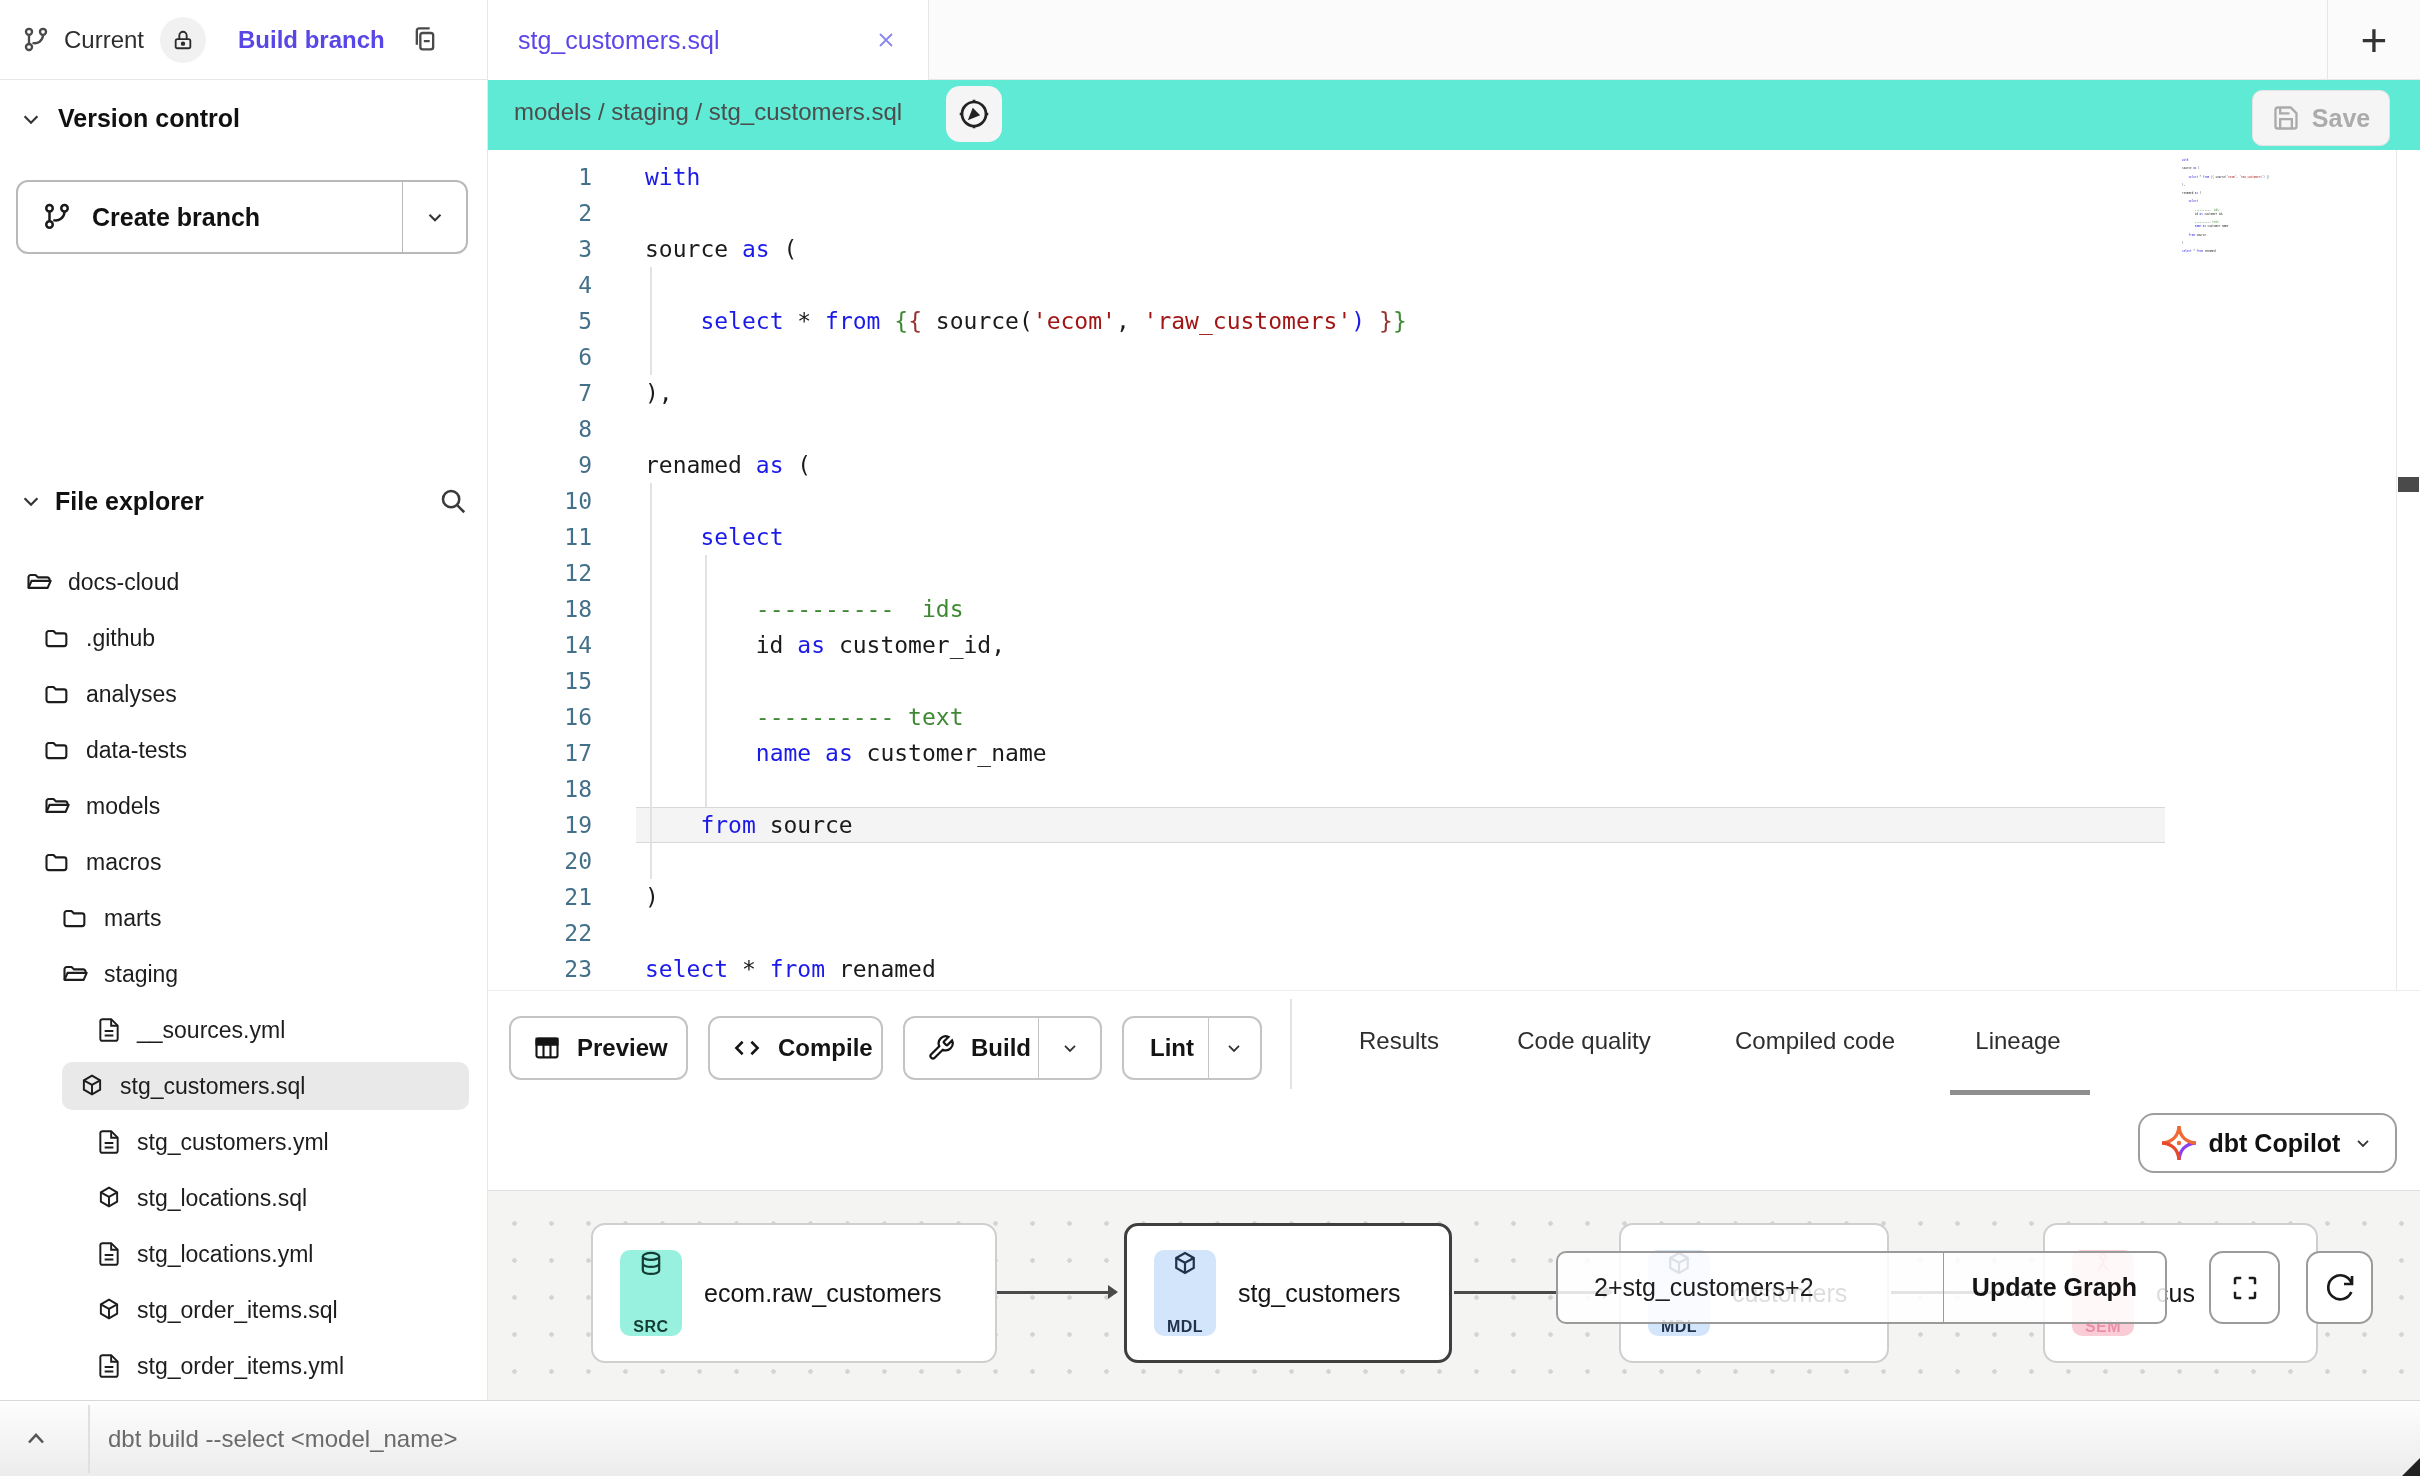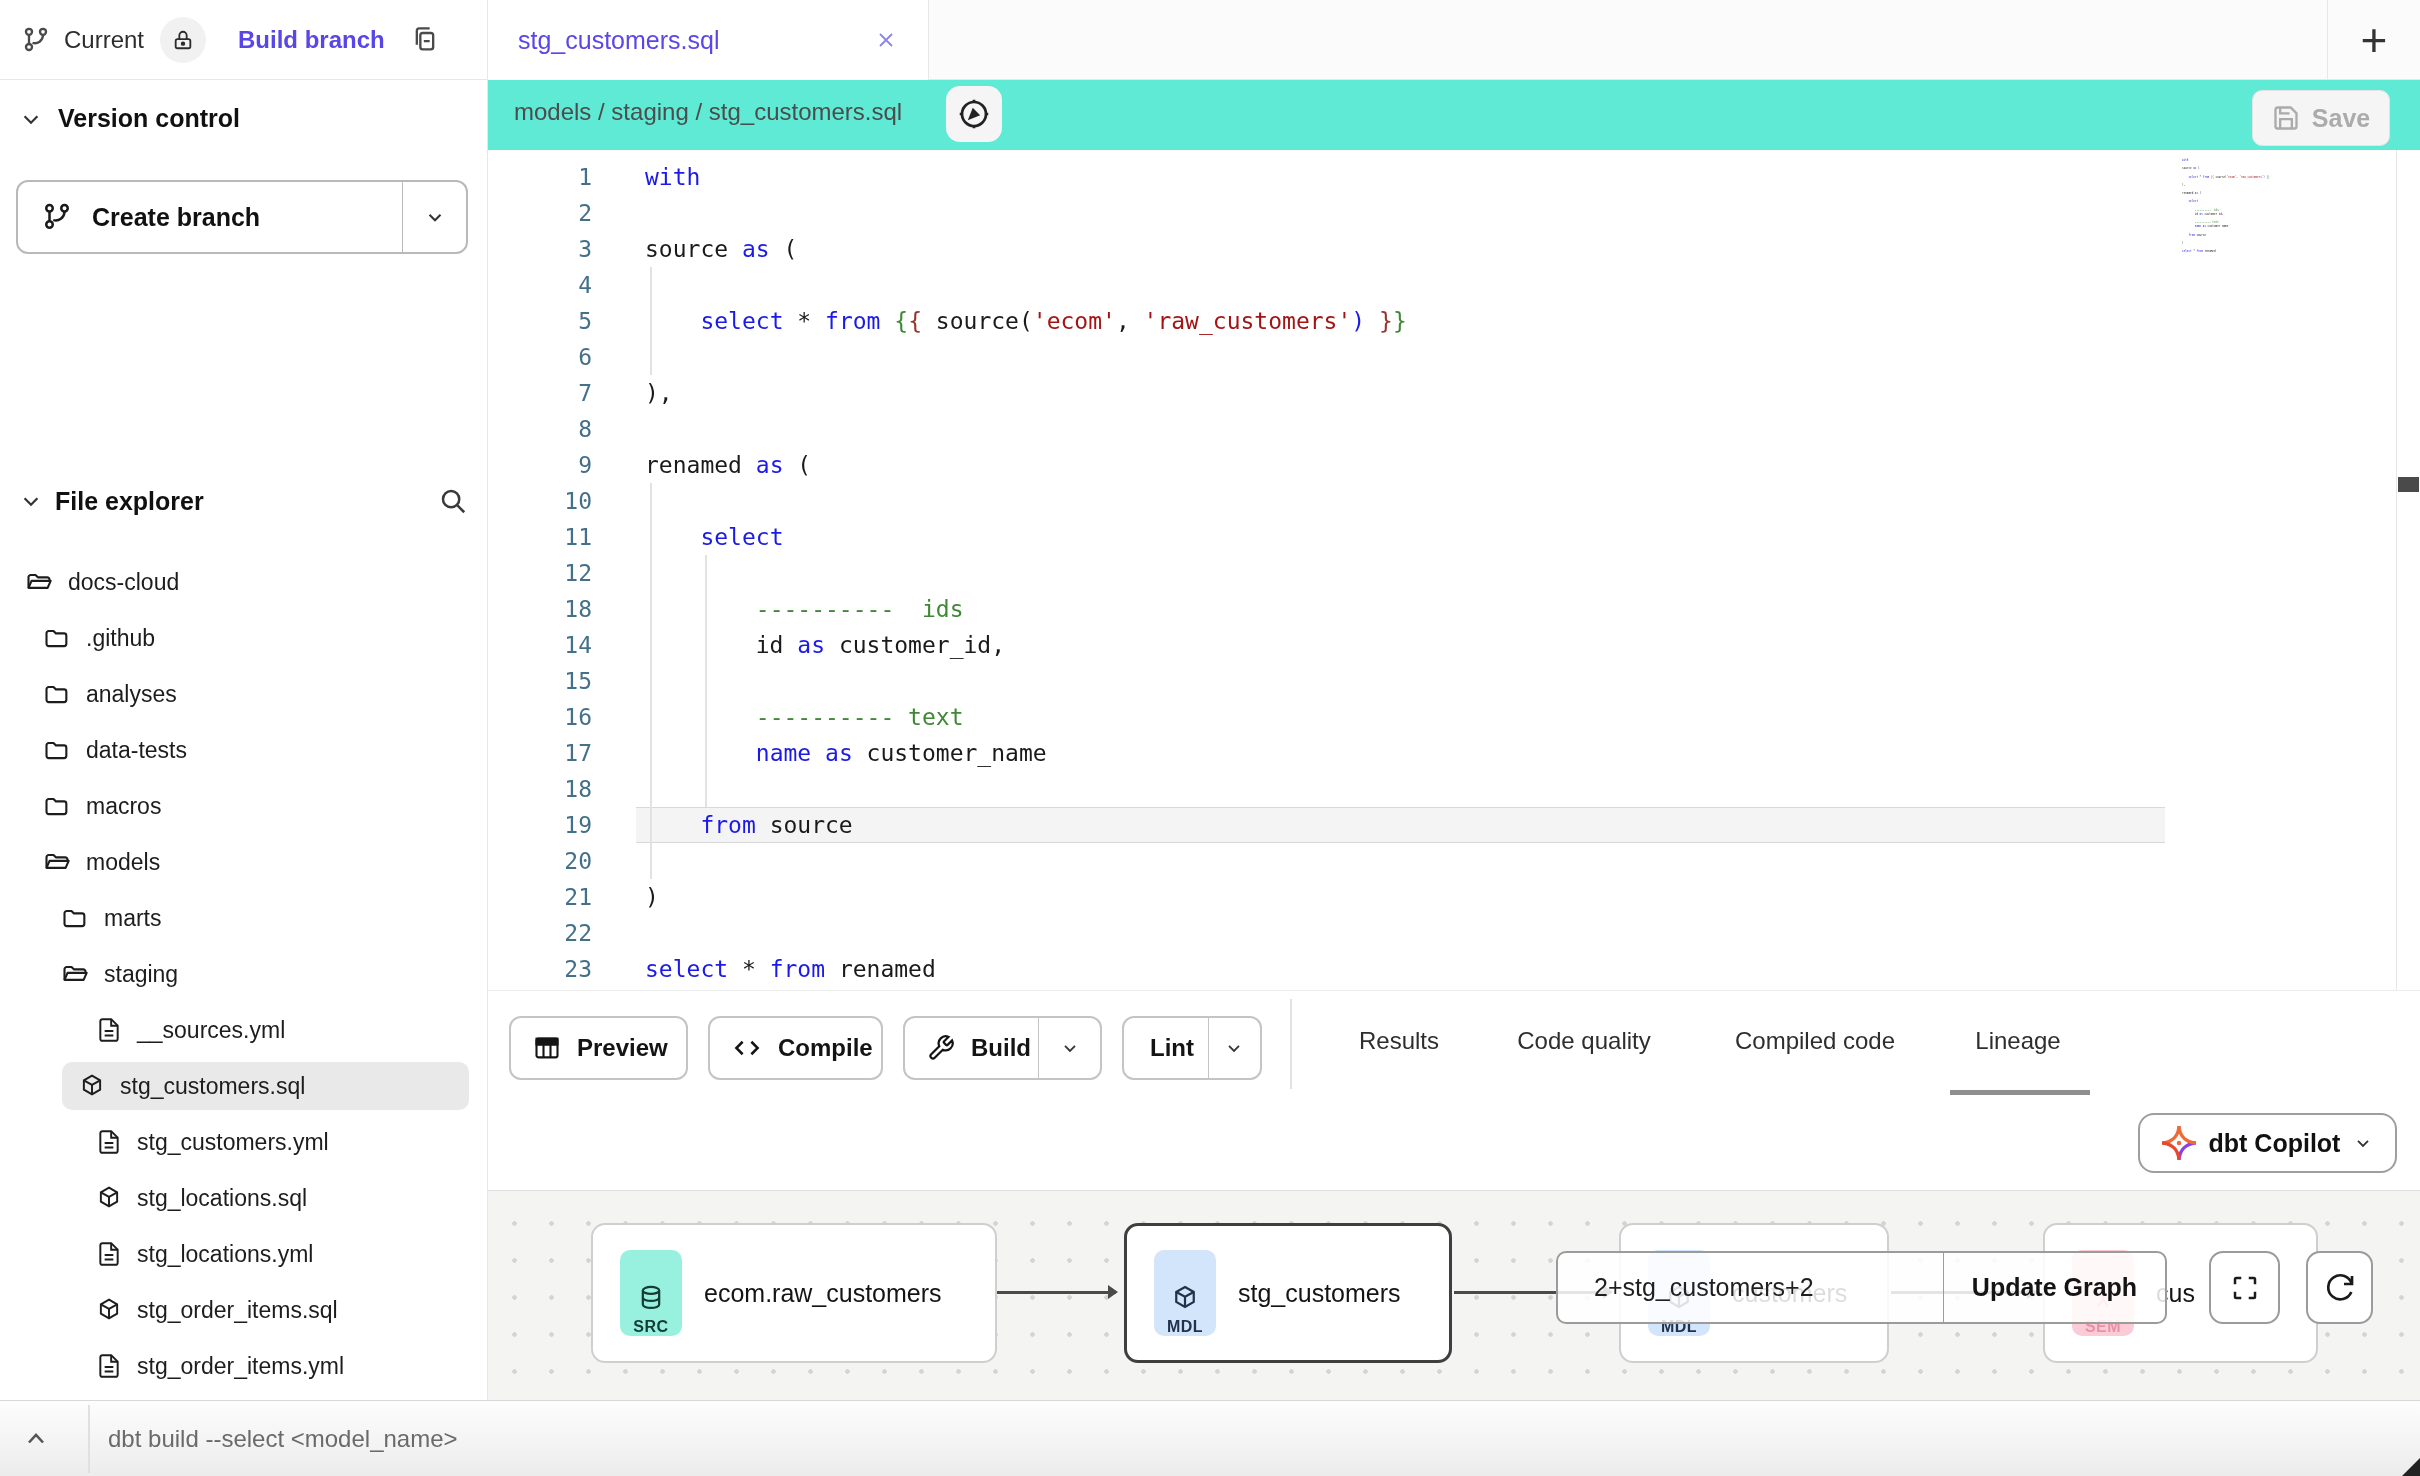--- a/index.html
+++ b/index.html
@@ -80,21 +80,21 @@
 
   
   #copilotrow { position:absolute; left:488px; top:1095px; right:0; height:95px; background:#fff; }
   #copilot-btn { position:absolute; right:23px; top:18px; width:259px; height:60px; background:#fff; border:2px solid #9e9e9e; border-radius:16px; display:flex; align-items:center; justify-content:center; gap:13px; cursor:pointer; }
   #copilot-btn .cl2 { font-size:25px; font-weight:600; color:#111; }
 
   
   #lineage { position:absolute; left:488px; top:1190px; right:0; height:210px; background:#f4f4f3; border-top:1px solid #e0e0e0;
     background-image:radial-gradient(#d4d4d4 2px, transparent 2.5px); background-size:37px 37px; background-position:8px 14px; }
   .lnode { position:absolute; top:32px; height:140px; background:#fff; border:2px solid #cfcfcf; border-radius:14px; display:flex; align-items:center; z-index:1; cursor:pointer; }
-  .lnode .badge { width:62px; height:86px; border-radius:10px; margin-left:27px; display:flex; flex-direction:column; align-items:center; justify-content:flex-end; gap:6px; flex:0 0 auto; }
+  .lnode .badge { width:62px; height:86px; border-radius:10px; margin-left:27px; display:flex; flex-direction:column; align-items:center; justify-content:space-between; gap:6px; flex:0 0 auto; }
   .lnode .badge .btxt { font-size:16px; font-weight:700; letter-spacing:0.5px; }
   .lnode .nlabel { margin-left:22px; font-size:25px; color:#141414; white-space:nowrap; }
   #node1 { left:103px; width:406px; }
   #node2 { left:636px; width:328px; border:3px solid #3f3f3f; }
   #node3 { left:1131px; width:270px; }
   #node4 { left:1555px; width:275px; }
   #node1 .badge { background:#97f1de; color:#143c34; }
   #node2 .badge, #node3 .badge { background:#d3e5fb; color:#20324c; }
   #node4 .badge { background:#f9ccd7; color:#ec8fa5; }
   .arrow { position:absolute; top:100px; height:2.5px; background:#4a4a4a; z-index:0; }
@@ -222,34 +222,34 @@
       <div class="tree-row ind1">
         <span class="ticon">
           <svg width="28" height="28" viewBox="0 0 24 24" fill="none" stroke="#1d1d1d" stroke-width="1.8">
             <path d="M3 8a2 2 0 0 1 2-2h4l2 2h7a2 2 0 0 1 2 2v7a2 2 0 0 1-2 2H5a2 2 0 0 1-2-2z"></path>
           </svg>
         </span>
         <span>data-tests</span>
       </div>
       <div class="tree-row ind1">
         <span class="ticon">
-          <svg width="28" height="28" viewBox="0 0 24 24" fill="none" stroke="#1d1d1d" stroke-width="1.8">
-            <path d="M3 8a2 2 0 0 1 2-2h4l2 2h7a2 2 0 0 1 2 2v7a2 2 0 0 1-2 2H5a2 2 0 0 1-2-2z"></path>
-          </svg>
-        </span>
-        <span>macros</span>
-      </div>
-      <div class="tree-row ind1">
-        <span class="ticon">
           <svg width="28" height="28" viewBox="0 0 24 24" fill="none" stroke="#1d1d1d" stroke-width="1.8" stroke-linejoin="round">
             <path d="M21 11v-1a2 2 0 0 0-2-2h-8L9 6H5a2 2 0 0 0-2 2v9"></path>
             <path d="M3 17l2.6-6H22l-2.6 6z"></path>
           </svg>
         </span>
         <span>models</span>
+      </div>
+      <div class="tree-row ind1">
+        <span class="ticon">
+          <svg width="28" height="28" viewBox="0 0 24 24" fill="none" stroke="#1d1d1d" stroke-width="1.8">
+            <path d="M3 8a2 2 0 0 1 2-2h4l2 2h7a2 2 0 0 1 2 2v7a2 2 0 0 1-2 2H5a2 2 0 0 1-2-2z"></path>
+          </svg>
+        </span>
+        <span>macros</span>
       </div>
       <div class="tree-row ind2">
         <span class="ticon">
           <svg width="28" height="28" viewBox="0 0 24 24" fill="none" stroke="#1d1d1d" stroke-width="1.8">
             <path d="M3 8a2 2 0 0 1 2-2h4l2 2h7a2 2 0 0 1 2 2v7a2 2 0 0 1-2 2H5a2 2 0 0 1-2-2z"></path>
           </svg>
         </span>
         <span>marts</span>
       </div>
       <div class="tree-row ind2">

